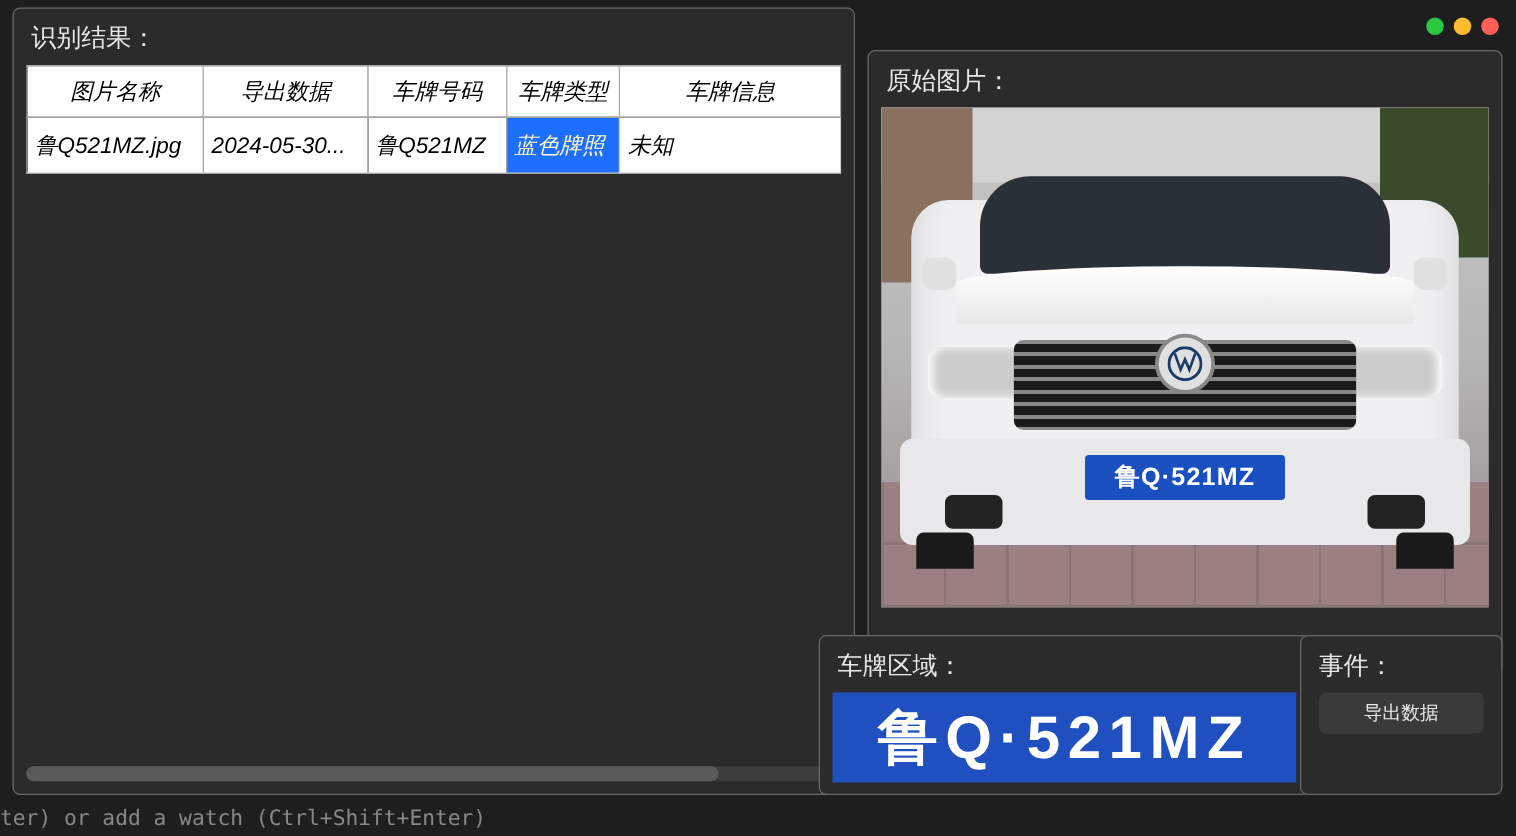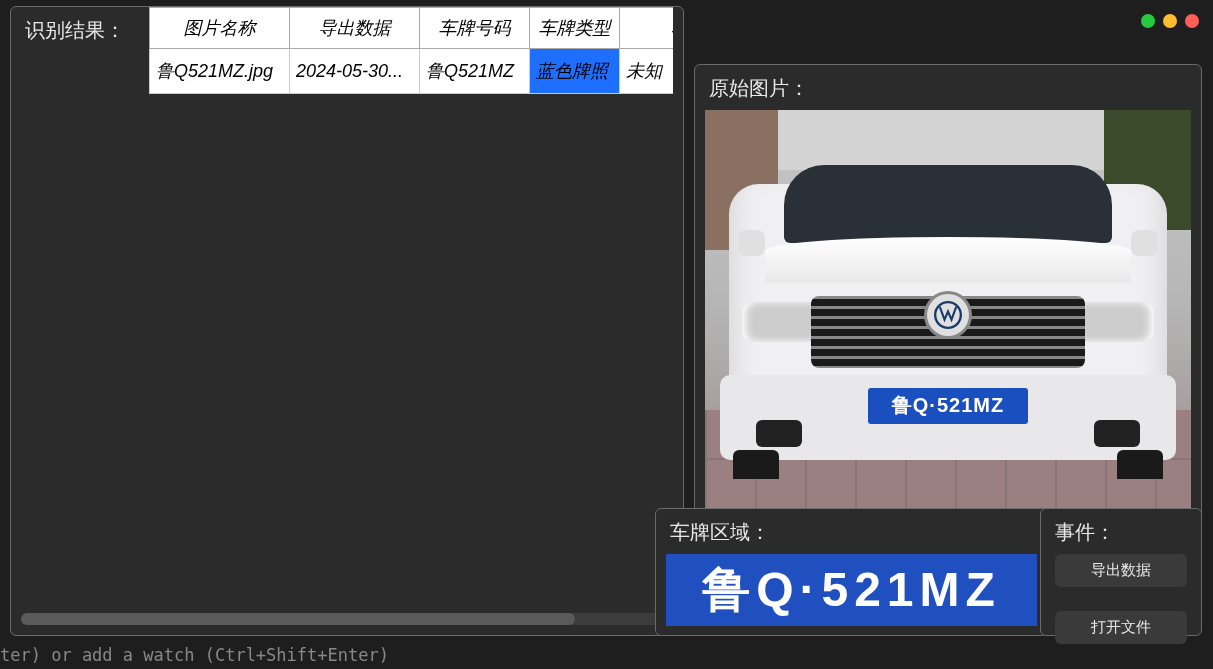--- a/index.html
+++ b/index.html
@@ -60,21 +60,21 @@
       padding: 10px 14px 8px 14px;
       font-weight: 400;
     }
 
     .panel-results {
       top: 6px;
       left: 10px;
       width: 674px;
       height: 630px;
       display: flex;
-      flex-direction: row;
+      flex-direction: column;
     }
     .table-wrap {
       flex: 1;
       margin: 0 10px 10px 10px;
       overflow: auto;
       position: relative;
       font-style: italic;
     }
     table {
       border-collapse: collapse;
@@ -96,21 +96,21 @@
       border: 1px solid #ccc;
       padding: 10px 6px;
       font-size: 18px;
       text-align: left;
       white-space: nowrap;
       overflow: hidden;
       text-overflow: ellipsis;
     }
     td.highlight {
       background: #1e6fff;
-      color: #000000;
+      color: #fef9c3;
     }
     .hscroll {
       position: absolute;
       bottom: 10px;
       left: 10px;
       right: 10px;
       height: 12px;
       background: #3c3c3c;
       border-radius: 6px;
     }
@@ -122,21 +122,20 @@
       height: 100%;
       background: #5a5a5a;
       border-radius: 6px;
     }
 
     .panel-image {
       top: 40px;
       left: 694px;
       width: 508px;
       height: 500px;
-      margin-top: 24px;
     }
     .image-box {
       margin: 0 10px 10px 10px;
       height: 400px;
       background: linear-gradient(180deg, #c8c8c8 0%, #b5b5b5 50%, #9a8a8a 100%);
       position: relative;
       overflow: hidden;
     }
     .sky { position:absolute; top:0; left:0; right:0; height:15%; background:#d3d3d3;}
     .tree { position:absolute; top:0; right:0; width:18%; height:30%; background:#3a4a2a; border-radius:0 0 0 40px;}
@@ -333,17 +332,16 @@
 
 <div class="panel panel-plate">
   <div class="panel-title">车牌区域：</div>
   <div class="plate-crop">鲁Q·521MZ</div>
 </div>
 
 <div class="panel panel-events">
   <div class="panel-title">事件：</div>
   <div class="btn-col">
     <button class="btn">导出数据</button>
-    <button class="btn">打开文件</button>
   </div>
 </div>
 
 <div class="bottom-hint">ter) or add a watch (Ctrl+Shift+Enter)</div>
 
 </body></html>

